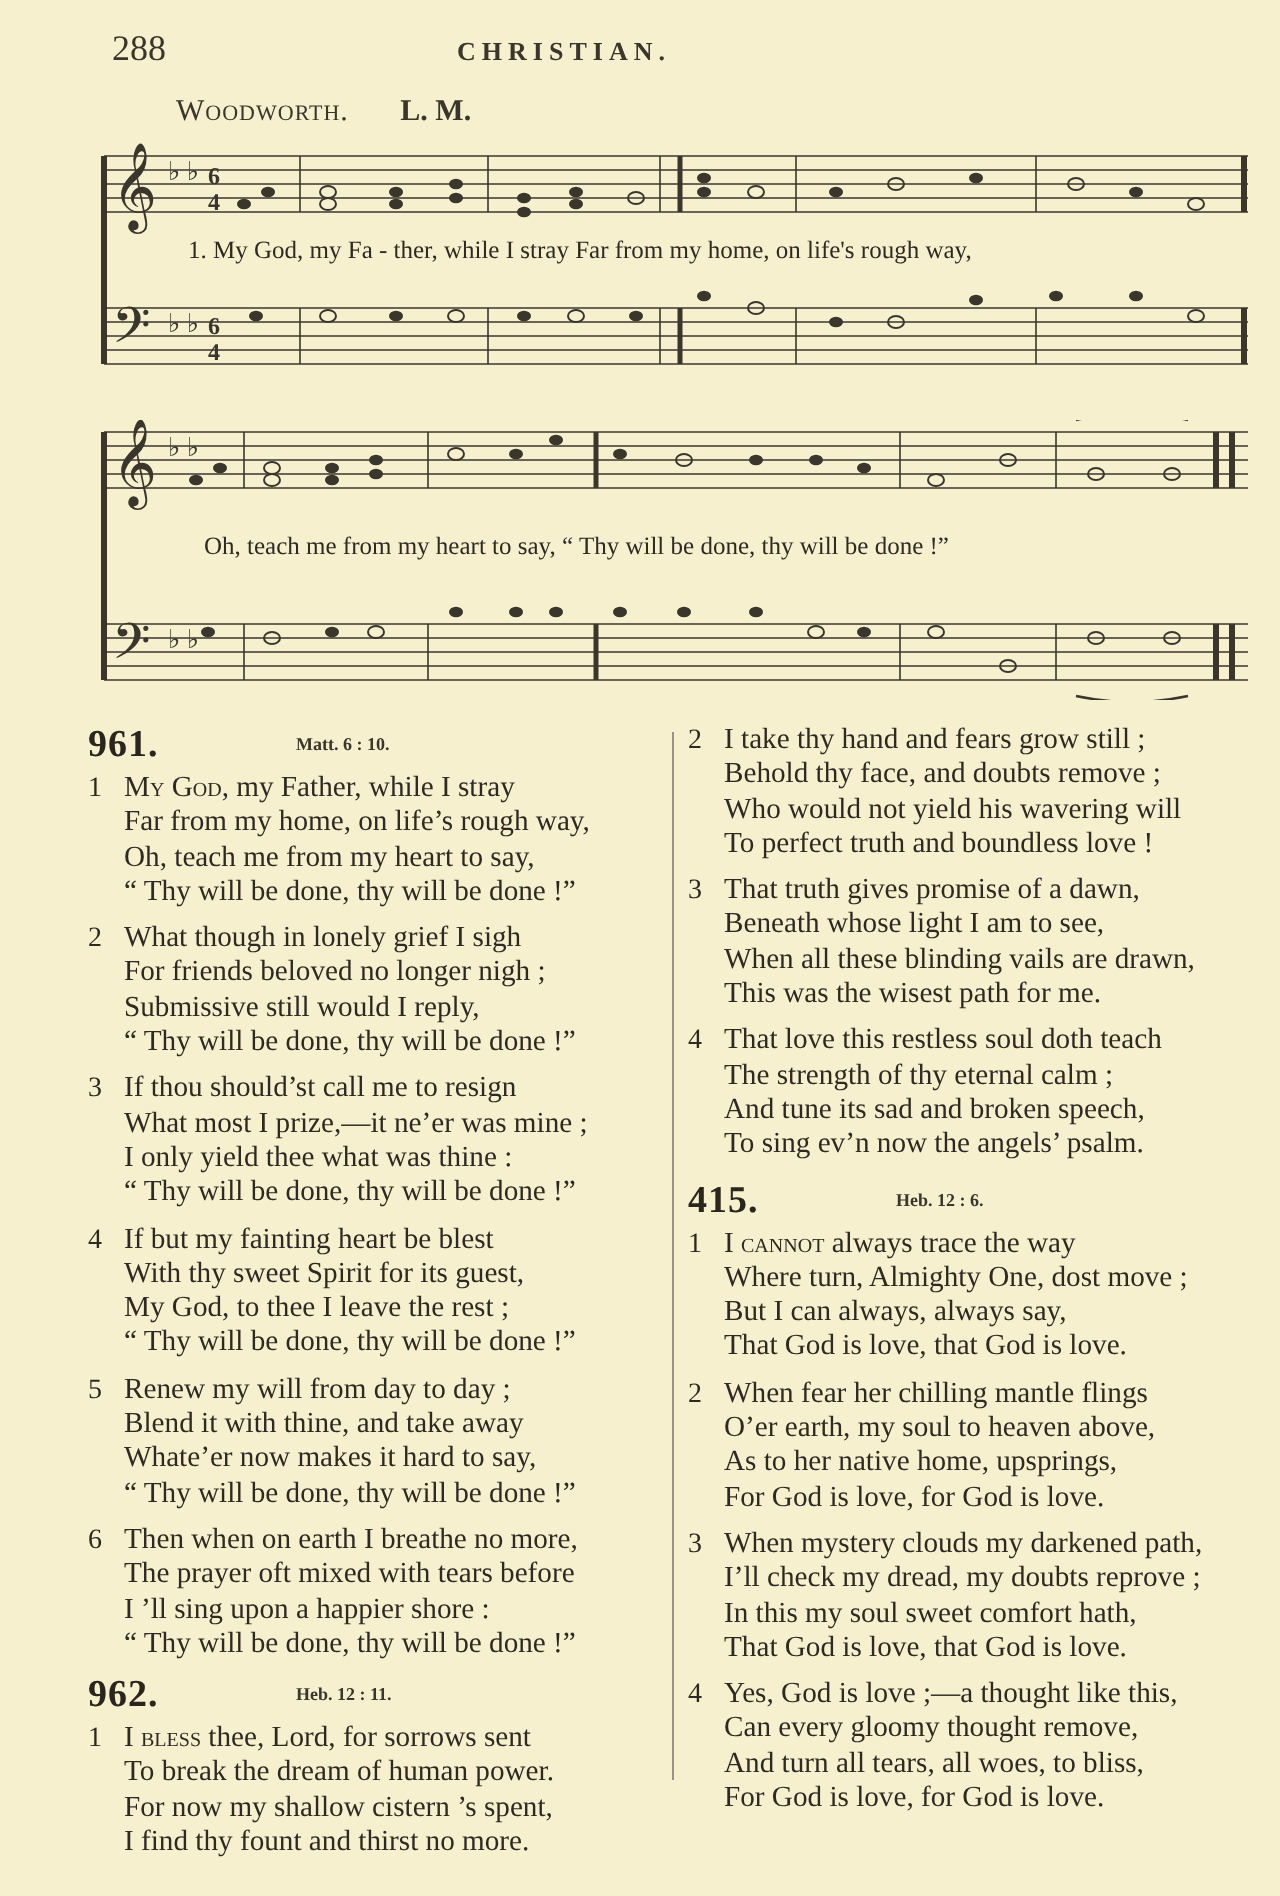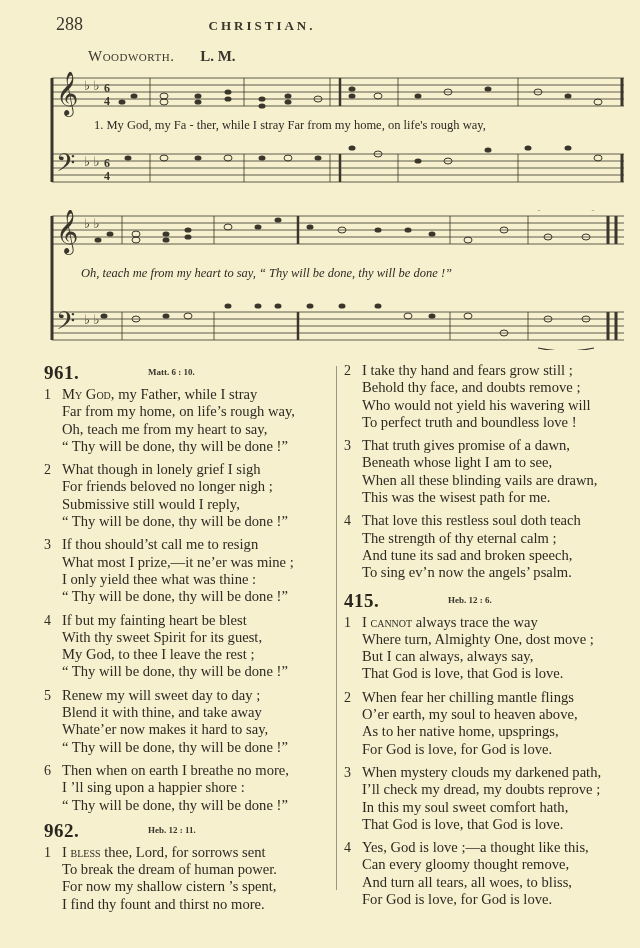--- a/index.html
+++ b/index.html
@@ -4,21 +4,21 @@
 <style>
   html, body { margin:0; padding:0; }
   body {
     width:640px; height:948px; overflow:hidden;
     background:#f6f0cf;
     font-family:"Liberation Serif","DejaVu Serif",serif;
     color:#2e2a22;
     position:relative;
   }
   .page-num { position:absolute; left:56px; top:14px; font-size:18px; color:#3a362c; }
-  .running-head { position:absolute; left:0; width:524px; top:18px; text-align:center; font-size:13px; letter-spacing:3px; color:#3a362c; font-weight:bold; }
+  .running-head { position:absolute; left:0; width:524px; top:18px; text-align:center; font-size:13px; letter-spacing:3px; color:#3a362c; font-weight:bold;padding-left:20px; }
   .tune-title { position:absolute; left:88px; top:48px; font-size:15px; color:#3a362c; }
   .tune-title .name { font-variant:small-caps; letter-spacing:0.5px; }
   .tune-title .meter { margin-left:22px; font-weight:bold; }
 
   .system { position:absolute; left:48px; width:580px; }
   .system svg { display:block; }
   .lyric { position:absolute; font-size:12.5px; color:#2e2a22; white-space:nowrap; }
 
   .col { position:absolute; top:362px; }
   .col.left { left:44px; width:284px; }
@@ -191,21 +191,21 @@
       <ellipse cx="360" cy="106" rx="4" ry="3" fill="none" stroke="#3a362c"></ellipse>
         <ellipse cx="384" cy="106" rx="3.5" ry="2.6"></ellipse>
       <ellipse cx="420" cy="106" rx="4" ry="3" fill="none" stroke="#3a362c"></ellipse>
         <ellipse cx="456" cy="123" rx="4" ry="3" fill="none" stroke="#3a362c"></ellipse>
       <ellipse cx="500" cy="109" rx="4" ry="3" fill="none" stroke="#3a362c"></ellipse>
         <ellipse cx="538" cy="109" rx="4" ry="3" fill="none" stroke="#3a362c"></ellipse>
     </g>
     <path d="M490 0 Q518 -6 546 0" stroke="#3a362c" fill="none" stroke-width="1.2"></path>
     <path d="M490 138 Q518 144 546 138" stroke="#3a362c" fill="none" stroke-width="1.2"></path>
   </svg>
-  <div class="lyric" style="left:33px; top:56px;font-style:italic;">Oh,  teach me  from my heart to  say,   “ Thy will  be  done, thy  will    be      done !”</div>
+  <div class="lyric" style="left:54px; top:56px;">Oh,  teach me  from my heart to  say,   “ Thy will  be  done, thy  will    be      done !”</div>
 </div>
 
 <div class="divider"></div>
 
 <div class="col left">
   <div class="hymn">
     <div class="hymn-head">
       <span class="hymn-num">961.</span>
       <span class="hymn-ref">Matt. 6 : 10.</span>
     </div>
@@ -227,27 +227,28 @@
       <div class="line">I only yield thee what was thine :</div>
       <div class="line">“ Thy will be done, thy will be done !”</div>
     </div>
     <div class="stanza">
       <div class="line"><span class="vnum">4</span><span>If but my fainting heart be blest</span></div>
       <div class="line">With thy sweet Spirit for its guest,</div>
       <div class="line">My God, to thee I leave the rest ;</div>
       <div class="line">“ Thy will be done, thy will be done !”</div>
     </div>
     <div class="stanza">
-      <div class="line"><span class="vnum">5</span><span>Renew my will sweet day to day ;</span></div>
+      <div class="line"><span class="vnum">5</span><span>Renew my will from day to day ;</span></div>
       <div class="line">Blend it with thine, and take away</div>
       <div class="line">Whate’er now makes it hard to say,</div>
       <div class="line">“ Thy will be done, thy will be done !”</div>
     </div>
     <div class="stanza">
       <div class="line"><span class="vnum">6</span><span>Then when on earth I breathe no more,</span></div>
+      <div class="line">The prayer oft mixed with tears before</div>
       <div class="line">I ’ll sing upon a happier shore :</div>
       <div class="line">“ Thy will be done, thy will be done !”</div>
     </div>
   </div>
 
   <div class="hymn">
     <div class="hymn-head">
       <span class="hymn-num">962.</span>
       <span class="hymn-ref">Heb. 12 : 11.</span>
     </div>

